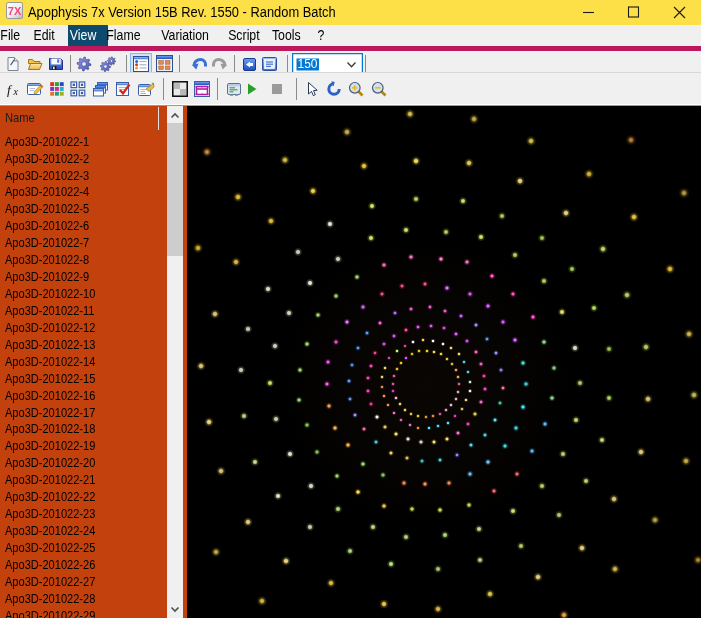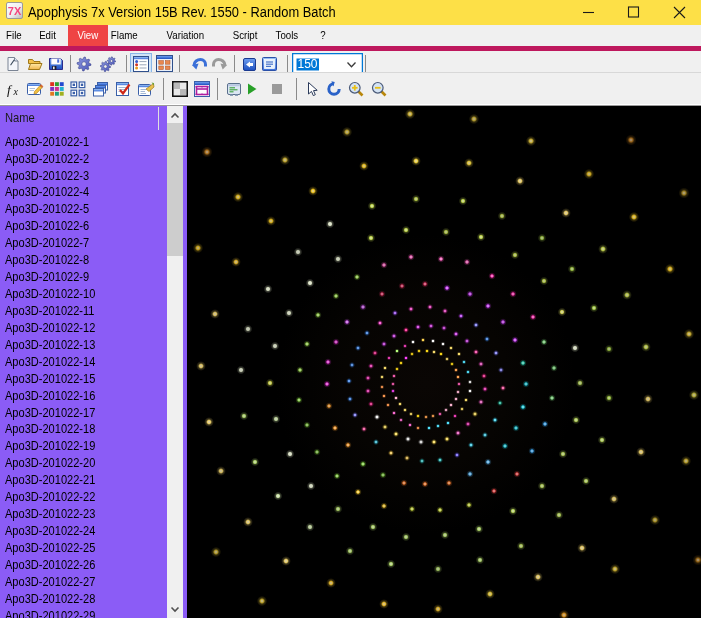--- a/index.html
+++ b/index.html
@@ -1,25 +1,25 @@
 <!DOCTYPE html>
 <html><head><meta charset="utf-8"><style>
 *{margin:0;padding:0;box-sizing:border-box}
 html,body{width:701px;height:618px;overflow:hidden;background:#fff;
  font-family:"Liberation Sans",sans-serif;-webkit-font-smoothing:antialiased}
 .abs{position:absolute}
 #titlebar{position:absolute;left:0;top:0;width:701px;height:25px;background:#fde047}
 #title{position:absolute;left:28px;top:0;line-height:25px;font-size:14px;color:#000;transform:scaleX(.92);transform-origin:0 50%}
 #menubar{position:absolute;left:0;top:25px;width:701px;height:21px;background:#f0f0f0}
-.mi{position:absolute;top:0;height:21px;line-height:21px;font-size:11px;color:#000;text-align:center}
+.mi{position:absolute;top:0;height:21px;line-height:21px;font-size:14px;color:#000;text-align:left}
 .mi b{font-weight:normal;display:inline-block;transform:scaleX(.88)}
 #tb1{position:absolute;left:0;top:46px;width:701px;height:26px;background:#f0f0f0;border-top:5px solid #be185d}
 #tb2{position:absolute;left:0;top:72px;width:701px;height:32px;background:#f0f0f0;border-top:1px solid #d8d8d8}
 #contentline{position:absolute;left:0;top:105px;width:701px;height:1px;background:#9a9a9a}
-#panel{position:absolute;left:0;top:106px;width:187px;height:512px;background:#8b5cf6}
+#panel{position:absolute;left:0;top:106px;width:187px;height:512px;background:#c2410c}
 #canvas{position:absolute;left:187px;top:106px;width:514px;height:512px;background:#000}
 .sep1{position:absolute;top:4px;width:1px;height:18px;background:#8a8a8a}
 .sep2{position:absolute;top:5px;width:1px;height:22px;background:#8a8a8a}
 .item{position:absolute;left:5px;font-size:13px;color:#000;white-space:nowrap;transform:scaleX(.85);transform-origin:0 50%}
 </style></head><body>
 
 <div id="titlebar">
  <svg class="abs" style="left:6px;top:2px" width="17" height="17" viewBox="0 0 17 17">
   <defs>
         <linearGradient id="ticg" x1="0" y1="0" x2="1" y2="1">
@@ -37,21 +37,21 @@
    <line x1="5" y1="12.5" x2="16" y2="12.5"></line>
    <rect x="50.5" y="7" width="10" height="10"></rect>
    <path d="M96 7 L107 18 M107 7 L96 18"></path>
   </g>
  </svg>
 </div>
 
 <div id="menubar">
  <div class="mi" style="left:-1px;width:30px"><b>File</b></div>
  <div class="mi" style="left:32px;width:30px"><b>Edit</b></div>
- <div class="mi" style="left:67.5px;width:40.5px;background:#ef4444;color:#fff"><b>View</b></div>
+ <div class="mi" style="left:67.5px;width:40.5px;background:#0c4a6e;color:#fff"><b>View</b></div>
  <div class="mi" style="left:104px;width:40px"><b>Flame</b></div>
  <div class="mi" style="left:158px;width:54px"><b>Variation</b></div>
  <div class="mi" style="left:226px;width:38px"><b>Script</b></div>
  <div class="mi" style="left:270px;width:33px"><b>Tools</b></div>
  <div class="mi" style="left:317px;width:13px"><b>?</b></div>
 </div>
 
 <div id="tb1">
 <svg width="1" height="1" style="position:absolute">
       <defs>

